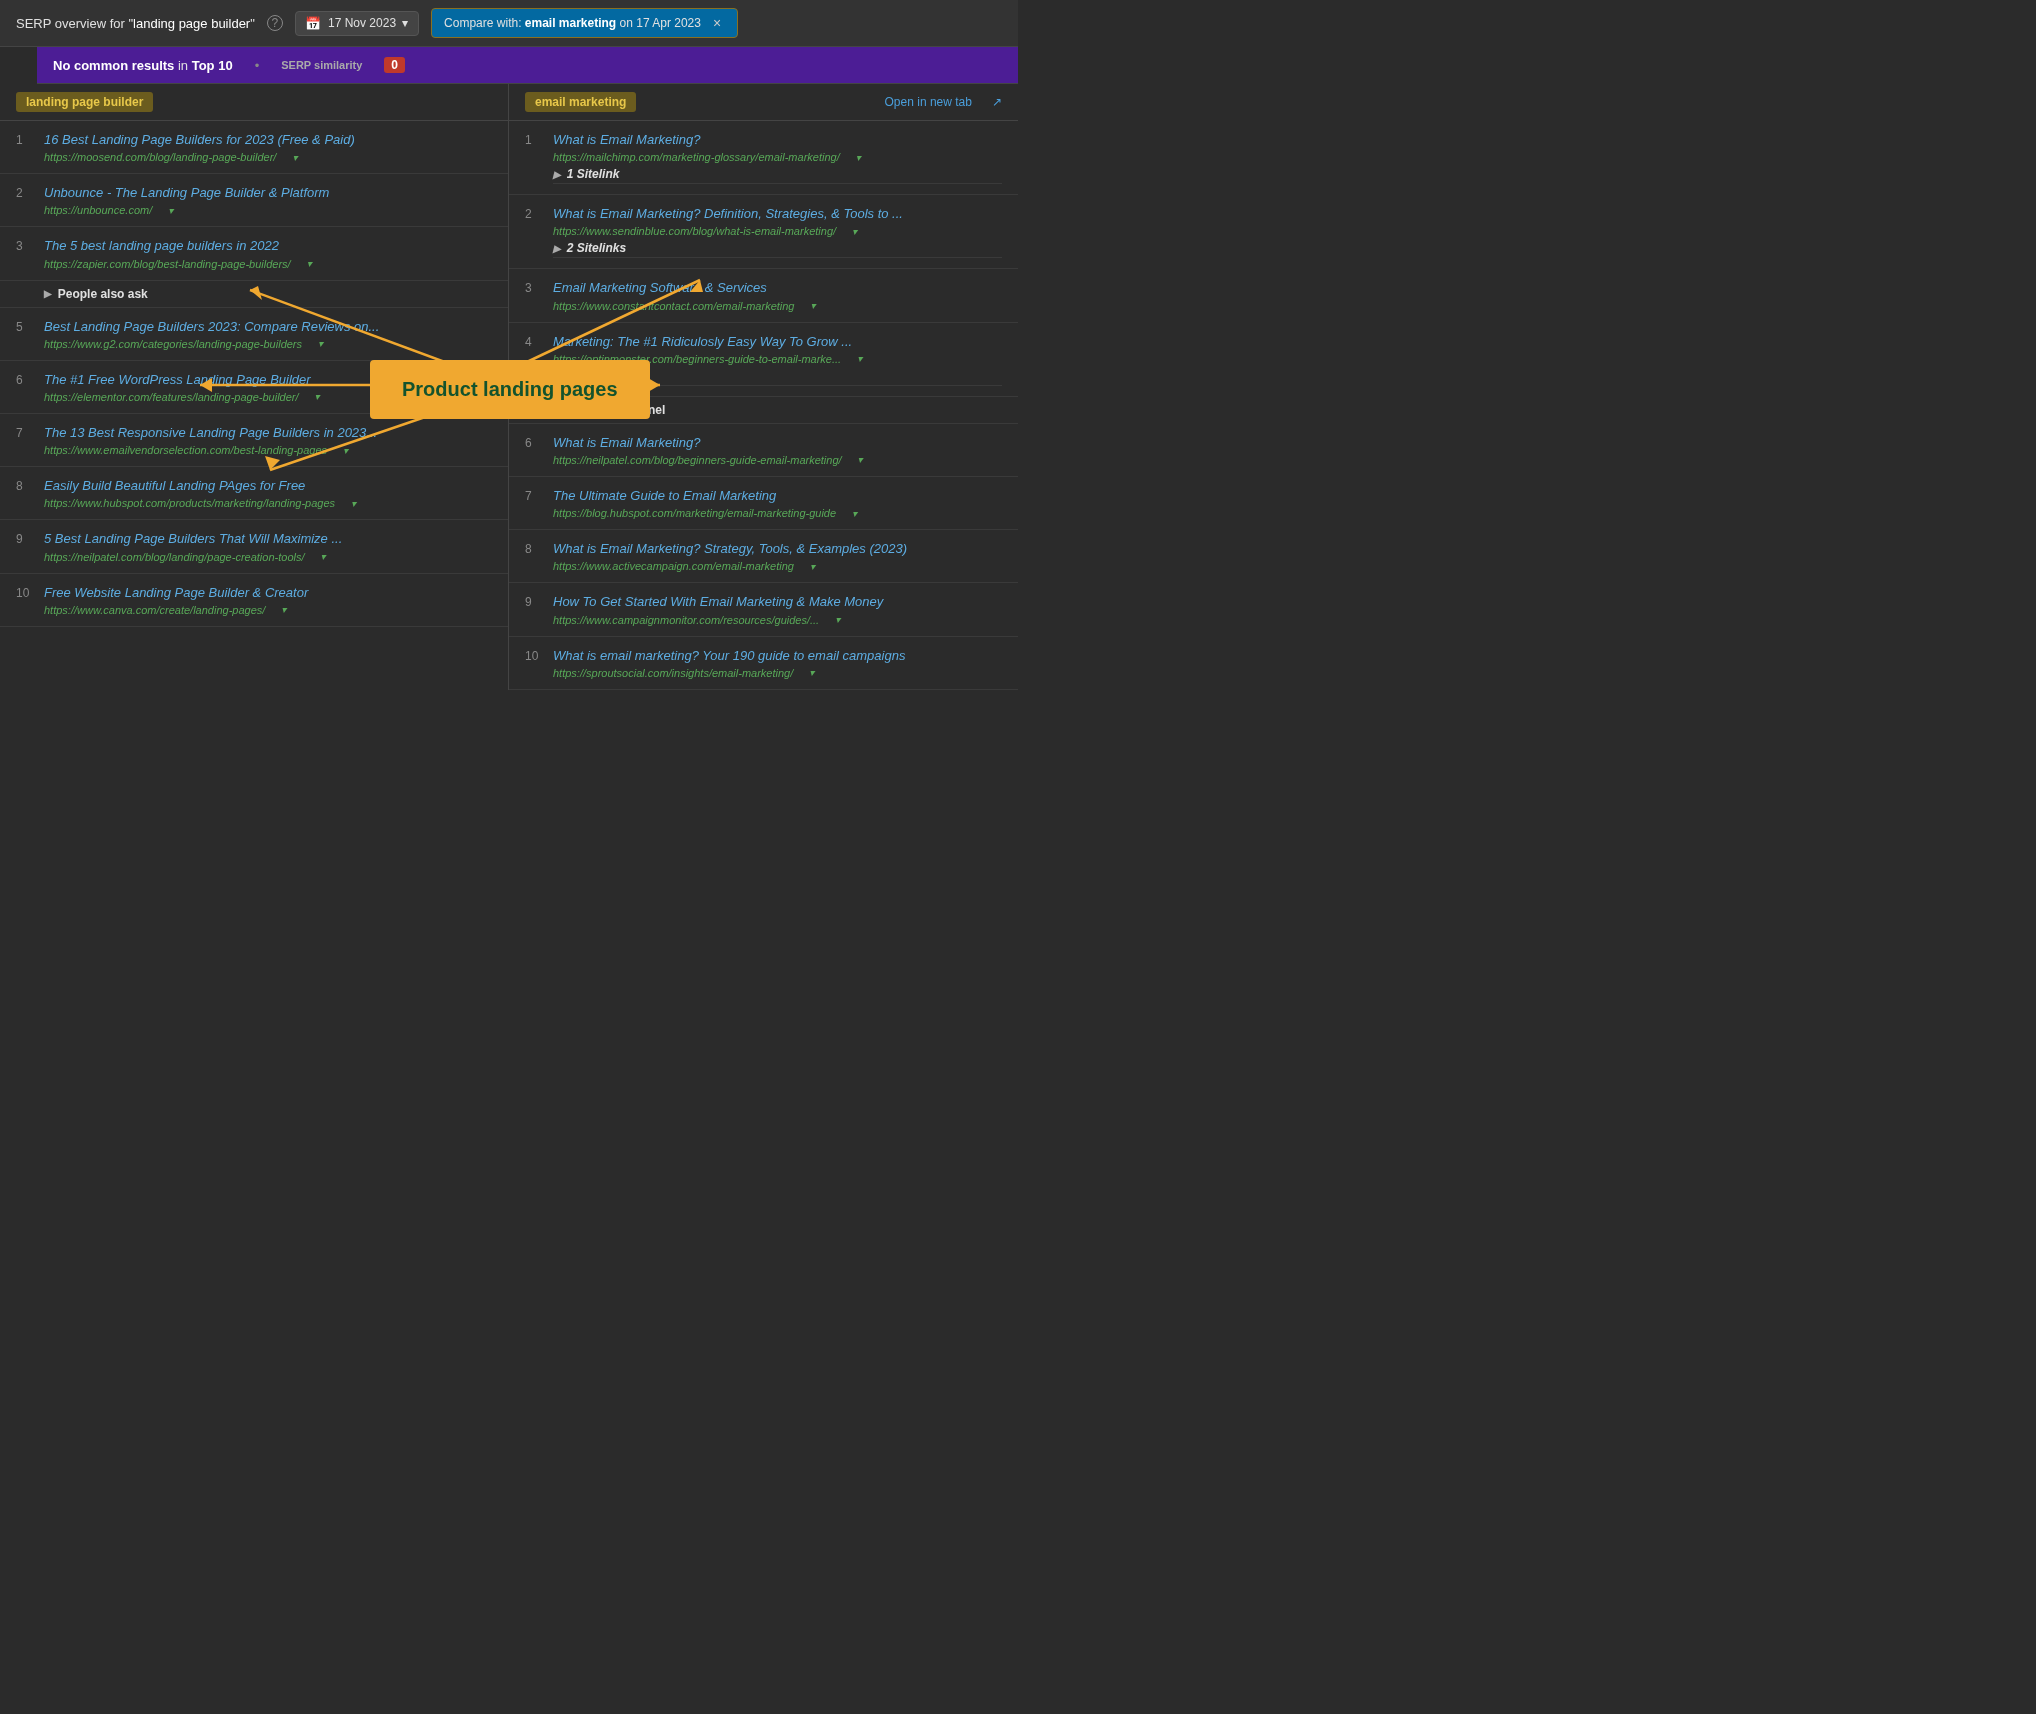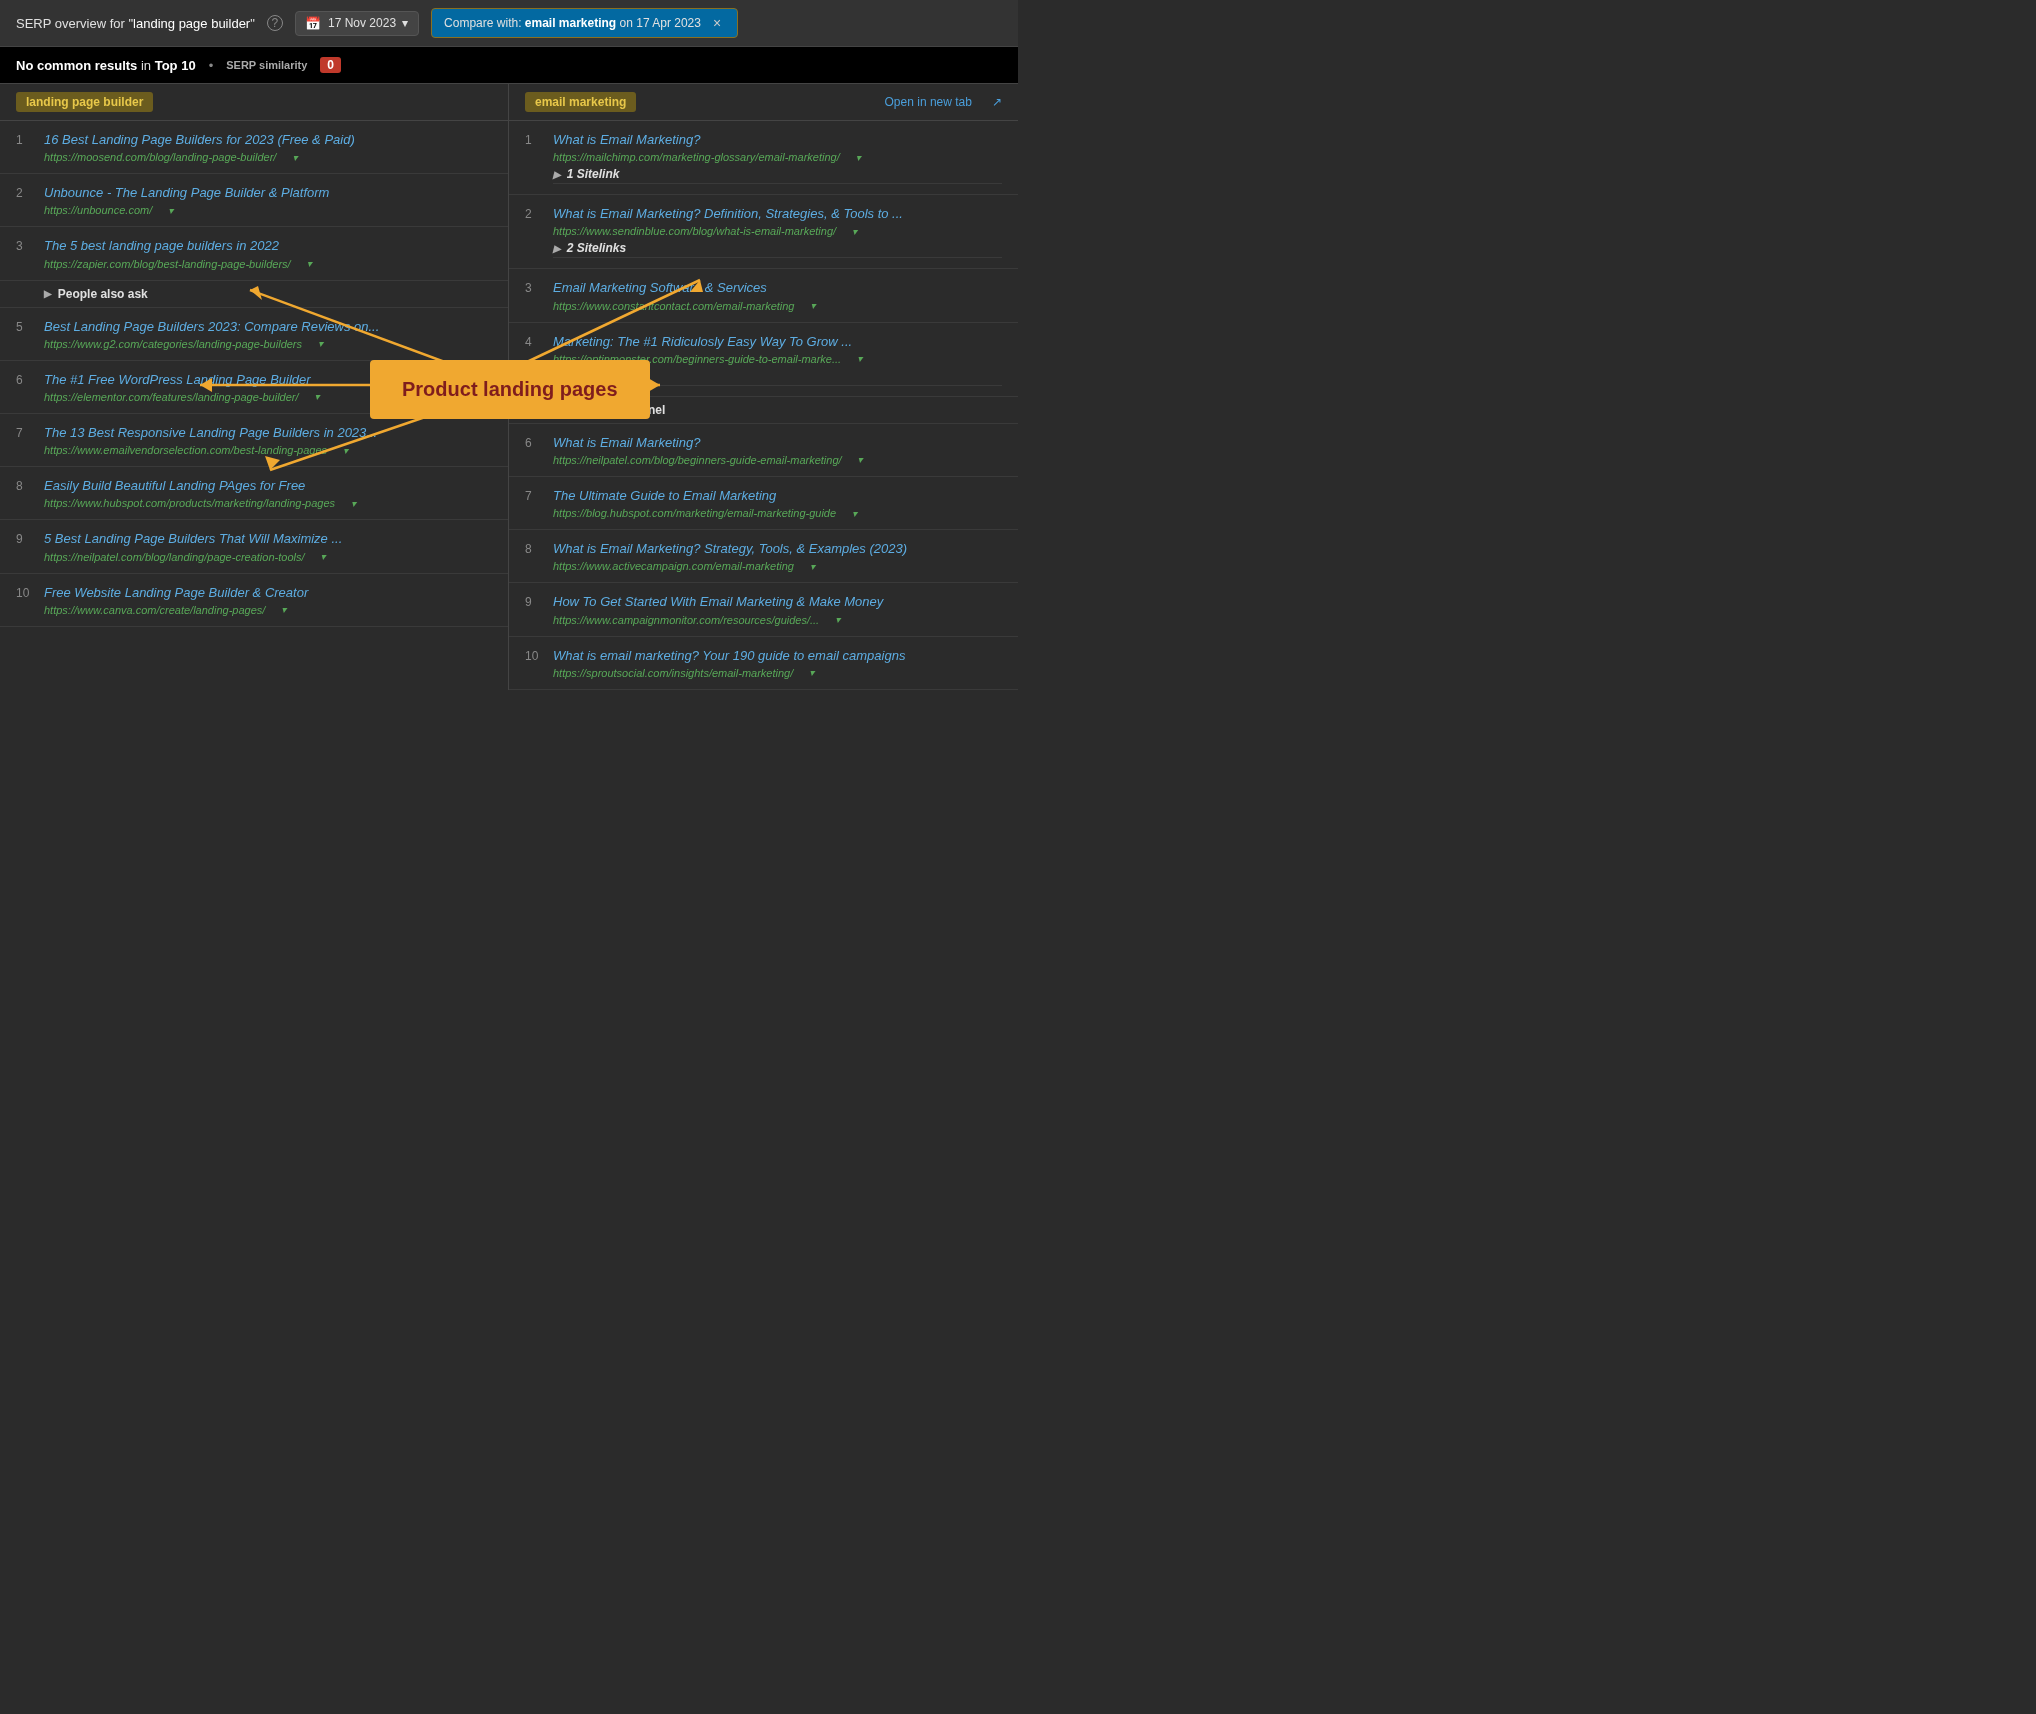--- a/index.html
+++ b/index.html
@@ -75,23 +75,24 @@
       cursor: pointer;
       font-size: 14px;
       padding: 2px 4px;
     }
 
     
     .subheader {
       padding: 10px 16px;
       display: flex;
       align-items: center;
-      gap: 13px;
+      gap: 22px;
       border-bottom: 1px solid #444;
-      background: #000000;
+      background: #4c1d95;
+      margin-left: 37px;
     }
     .no-common {
       font-size: 13px;
       color: #e0e0e0;
     }
     .no-common span { color: #fff; font-weight: bold; }
     .dot { color: #888; }
     .serp-similarity { color: #aaa; font-size: 11px; font-weight: bold; }
     .similarity-badge {
       background: #c0392b;
@@ -190,21 +191,21 @@
       cursor: pointer;
     }
     .expand-icon { color: #aaa; font-size: 10px; }
 
     
     .callout-overlay {
       position: absolute;
       top: 360px;
       left: 370px;
       background: #f0a830;
-      color: #7f1d1d;
+      color: #14532d;
       font-size: 20px;
       font-weight: bold;
       padding: 18px 32px;
       border-radius: 4px;
       z-index: 10;
       white-space: nowrap;
     }
 
     
     .arrows-svg {

